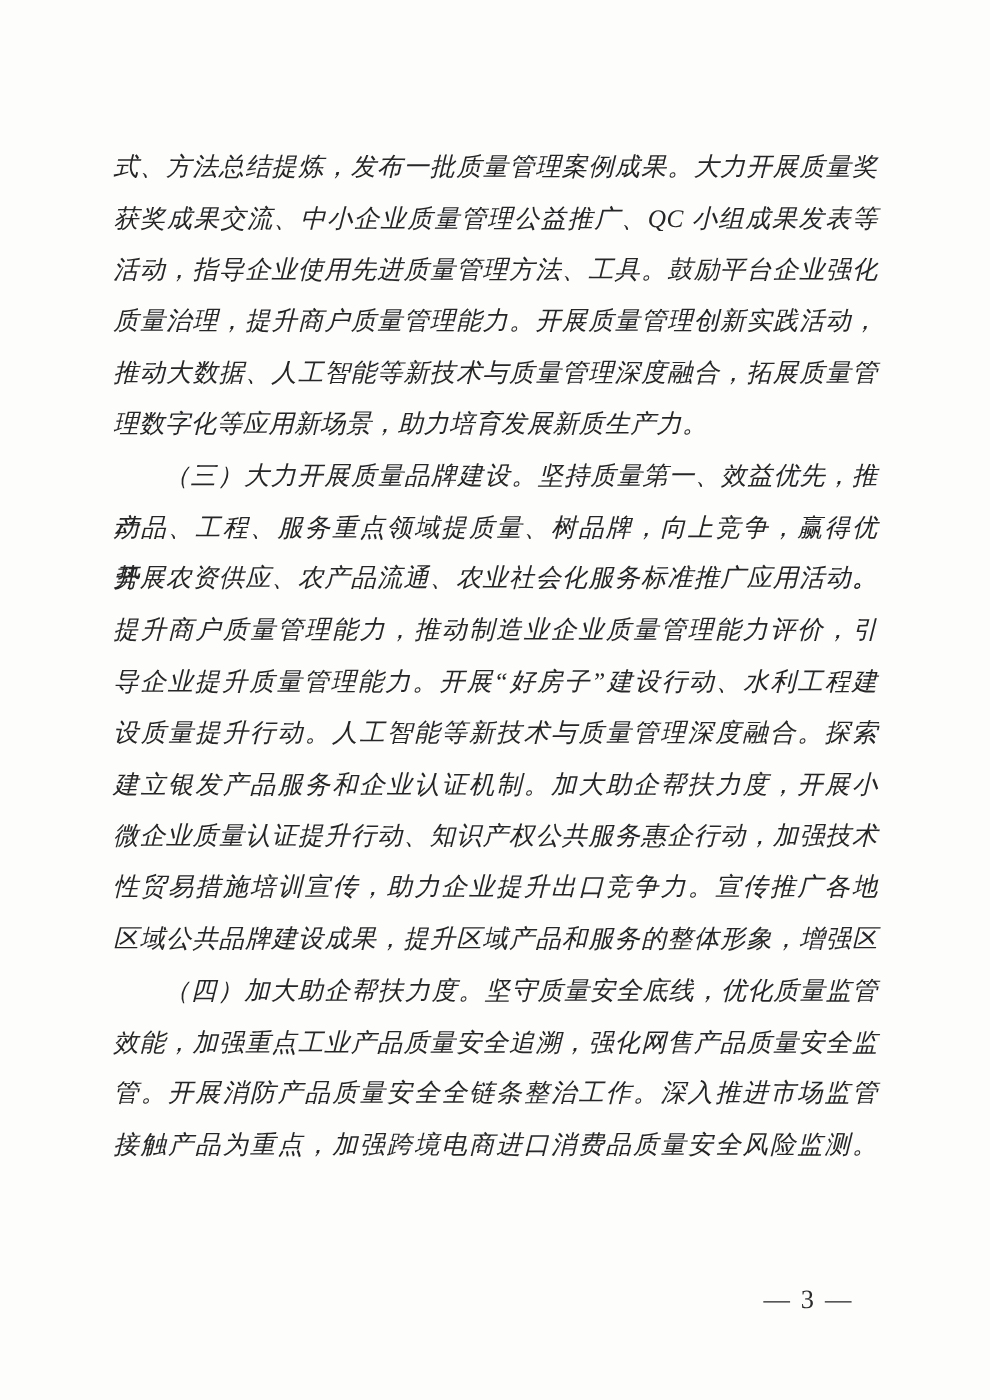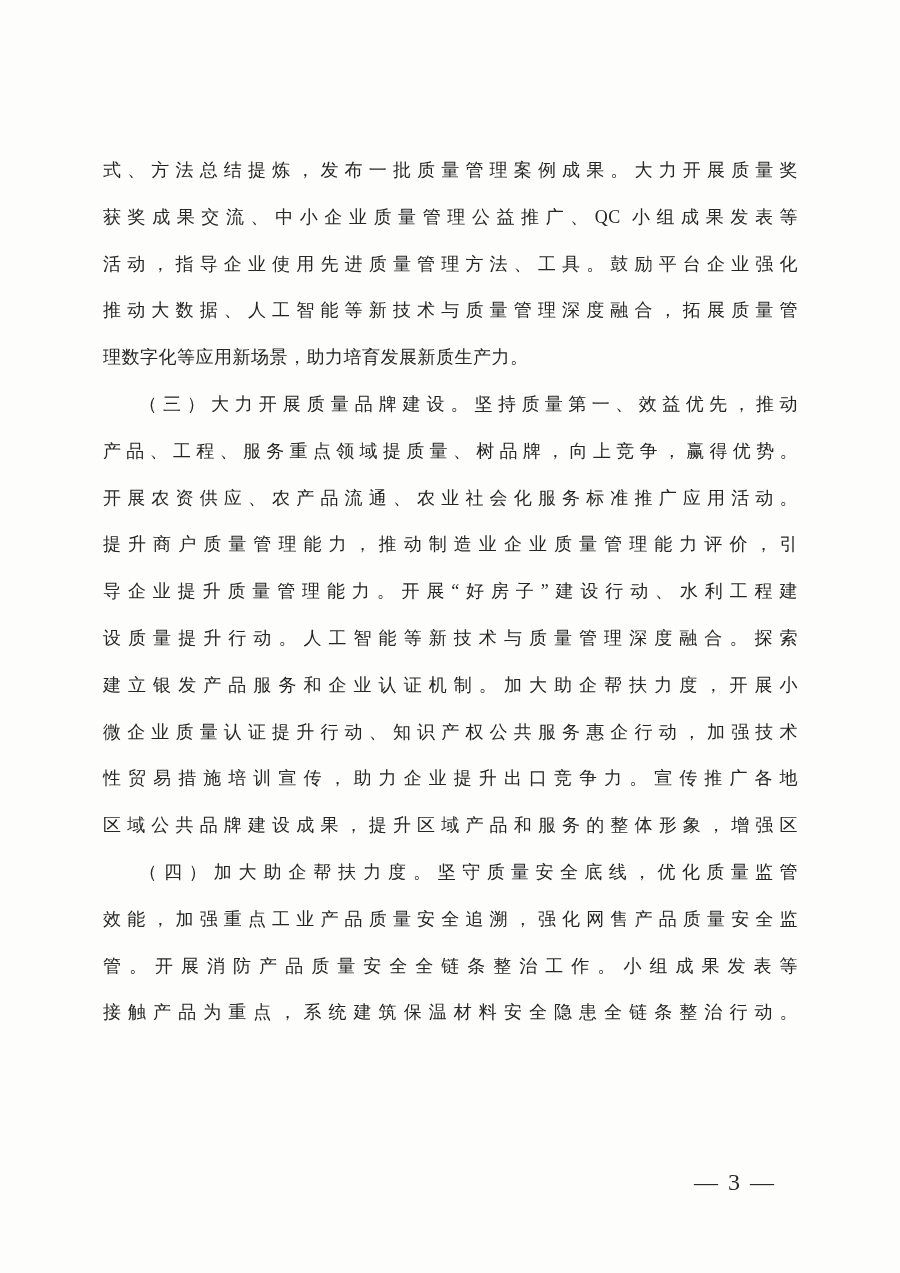--- a/index.html
+++ b/index.html
@@ -12,23 +12,24 @@
     width: 900px;
     height: 1273px;
     background: #fdfdfc;
     overflow: hidden;
     font-family: "Liberation Serif", serif;
     color: #262626;
   }
   .text-block {
     position: absolute;
     left: 103px;
-    top: 147px;
+    top: 129px;
     width: 695px;
-    font-size: 18px;
+    font-size: 23px;
+    font-style: italic;
   }
   .line {
     height: 46.8px;
     line-height: 46.8px;
     white-space: normal;
     text-align: justify;
     text-align-last: justify;
     text-justify: inter-character;
     letter-spacing: 0.5px;
   }
@@ -57,31 +58,32 @@
   }
 </style>
 </head>
 <body>
 
 <div class="page">
   <div class="text-block">
       <div class="line">式、方法总结提炼，发布一批质量管理案例成果。大力开展质量奖</div>
       <div class="line">获奖成果交流、中小企业质量管理公益推广、QC 小组成果发表等</div>
       <div class="line">活动，指导企业使用先进质量管理方法、工具。鼓励平台企业强化</div>
+      <div class="line">质量治理，提升商户质量管理能力。开展质量管理创新实践活动，</div>
       <div class="line">推动大数据、人工智能等新技术与质量管理深度融合，拓展质量管</div>
       <div class="line no-just">理数字化等应用新场景，助力培育发展新质生产力。</div>
       <div class="line indent"><span class="head">（三）大力开展质量品牌建设。</span>坚持质量第一、效益优先，推动</div>
       <div class="line">产品、工程、服务重点领域提质量、树品牌，向上竞争，赢得优势。</div>
       <div class="line">开展农资供应、农产品流通、农业社会化服务标准推广应用活动。</div>
       <div class="line">提升商户质量管理能力，推动制造业企业质量管理能力评价，引</div>
       <div class="line">导企业提升质量管理能力。开展“好房子”建设行动、水利工程建</div>
       <div class="line">设质量提升行动。人工智能等新技术与质量管理深度融合。探索</div>
       <div class="line">建立银发产品服务和企业认证机制。加大助企帮扶力度，开展小</div>
       <div class="line">微企业质量认证提升行动、知识产权公共服务惠企行动，加强技术</div>
       <div class="line">性贸易措施培训宣传，助力企业提升出口竞争力。宣传推广各地</div>
       <div class="line">区域公共品牌建设成果，提升区域产品和服务的整体形象，增强区</div>
       <div class="line indent"><span class="head">（四）加大助企帮扶力度。</span>坚守质量安全底线，优化质量监管</div>
       <div class="line">效能，加强重点工业产品质量安全追溯，强化网售产品质量安全监</div>
-      <div class="line">管。开展消防产品质量安全全链条整治工作。小组成果发表等</div>
-      <div class="line">接触产品为重点，系统建筑保温材料安全隐患全链条整治行动。</div>
+      <div class="line">管。开展消防产品质量安全全链条整治工作。深入推进市场监管</div>
+      <div class="line">接触产品为重点，加强跨境电商进口消费品质量安全风险监测。</div>
     </div>
   <div class="page-number">— 3 —</div>
 </div>
 
 </body></html>

